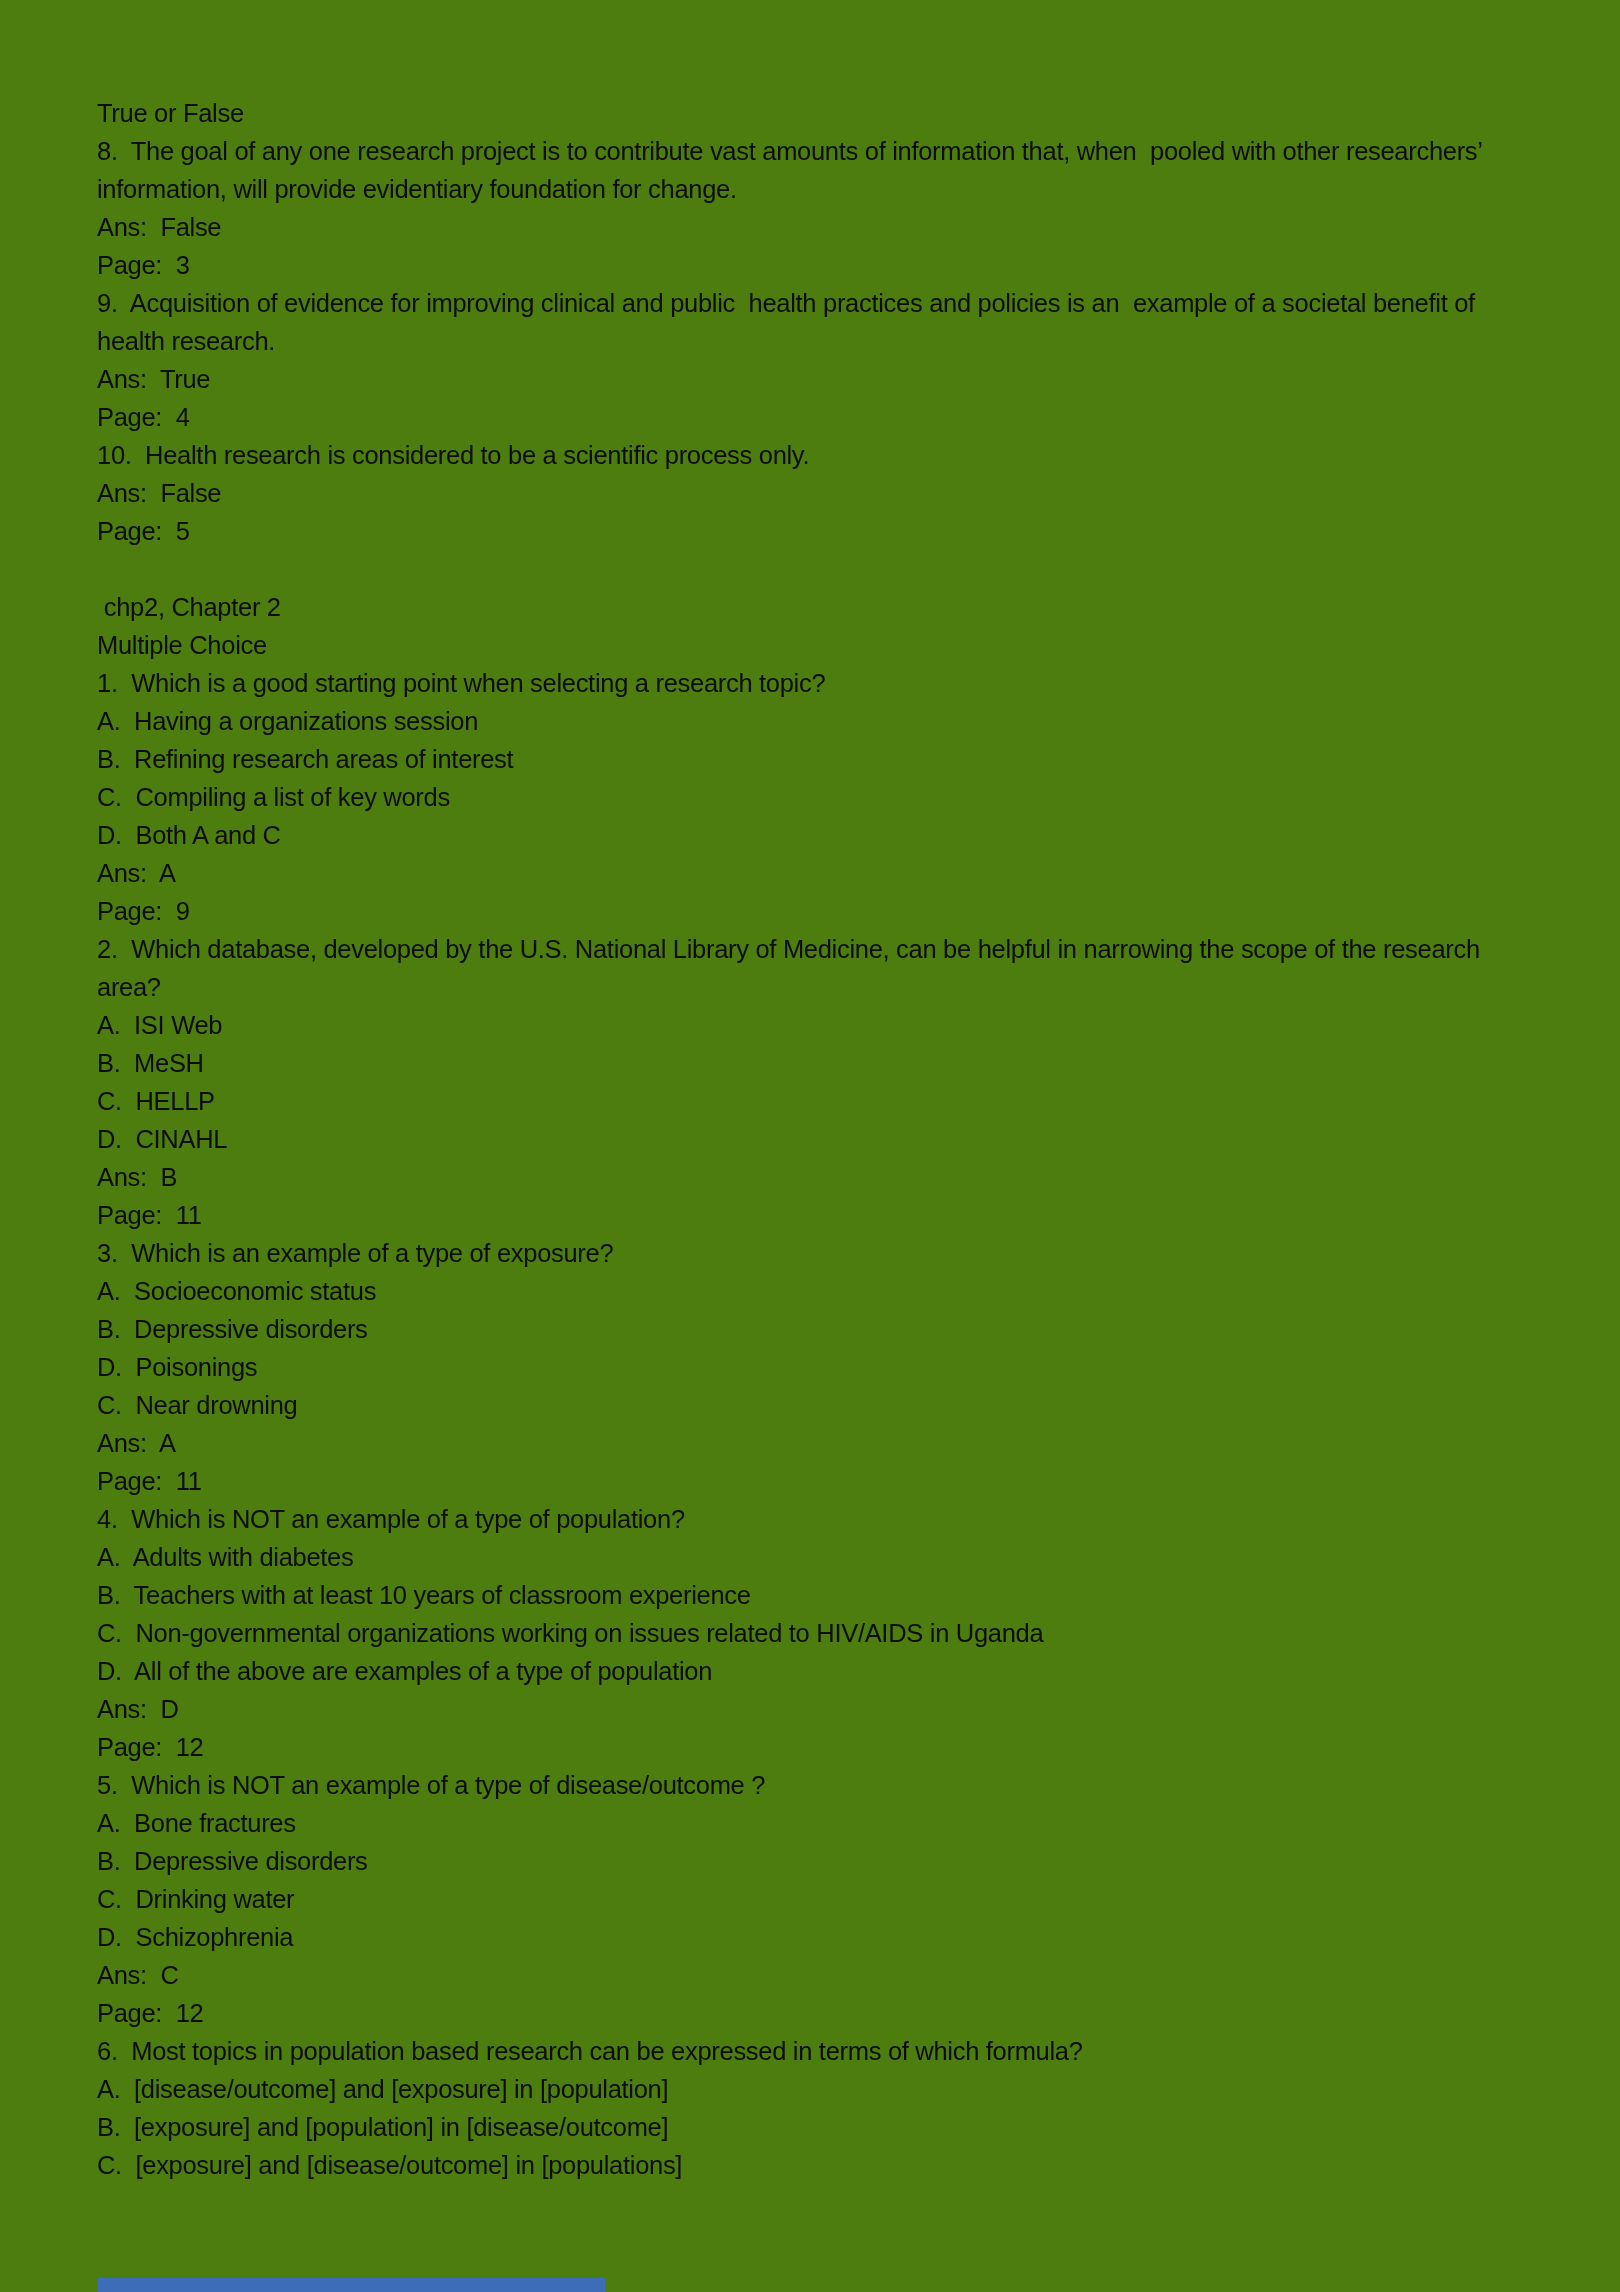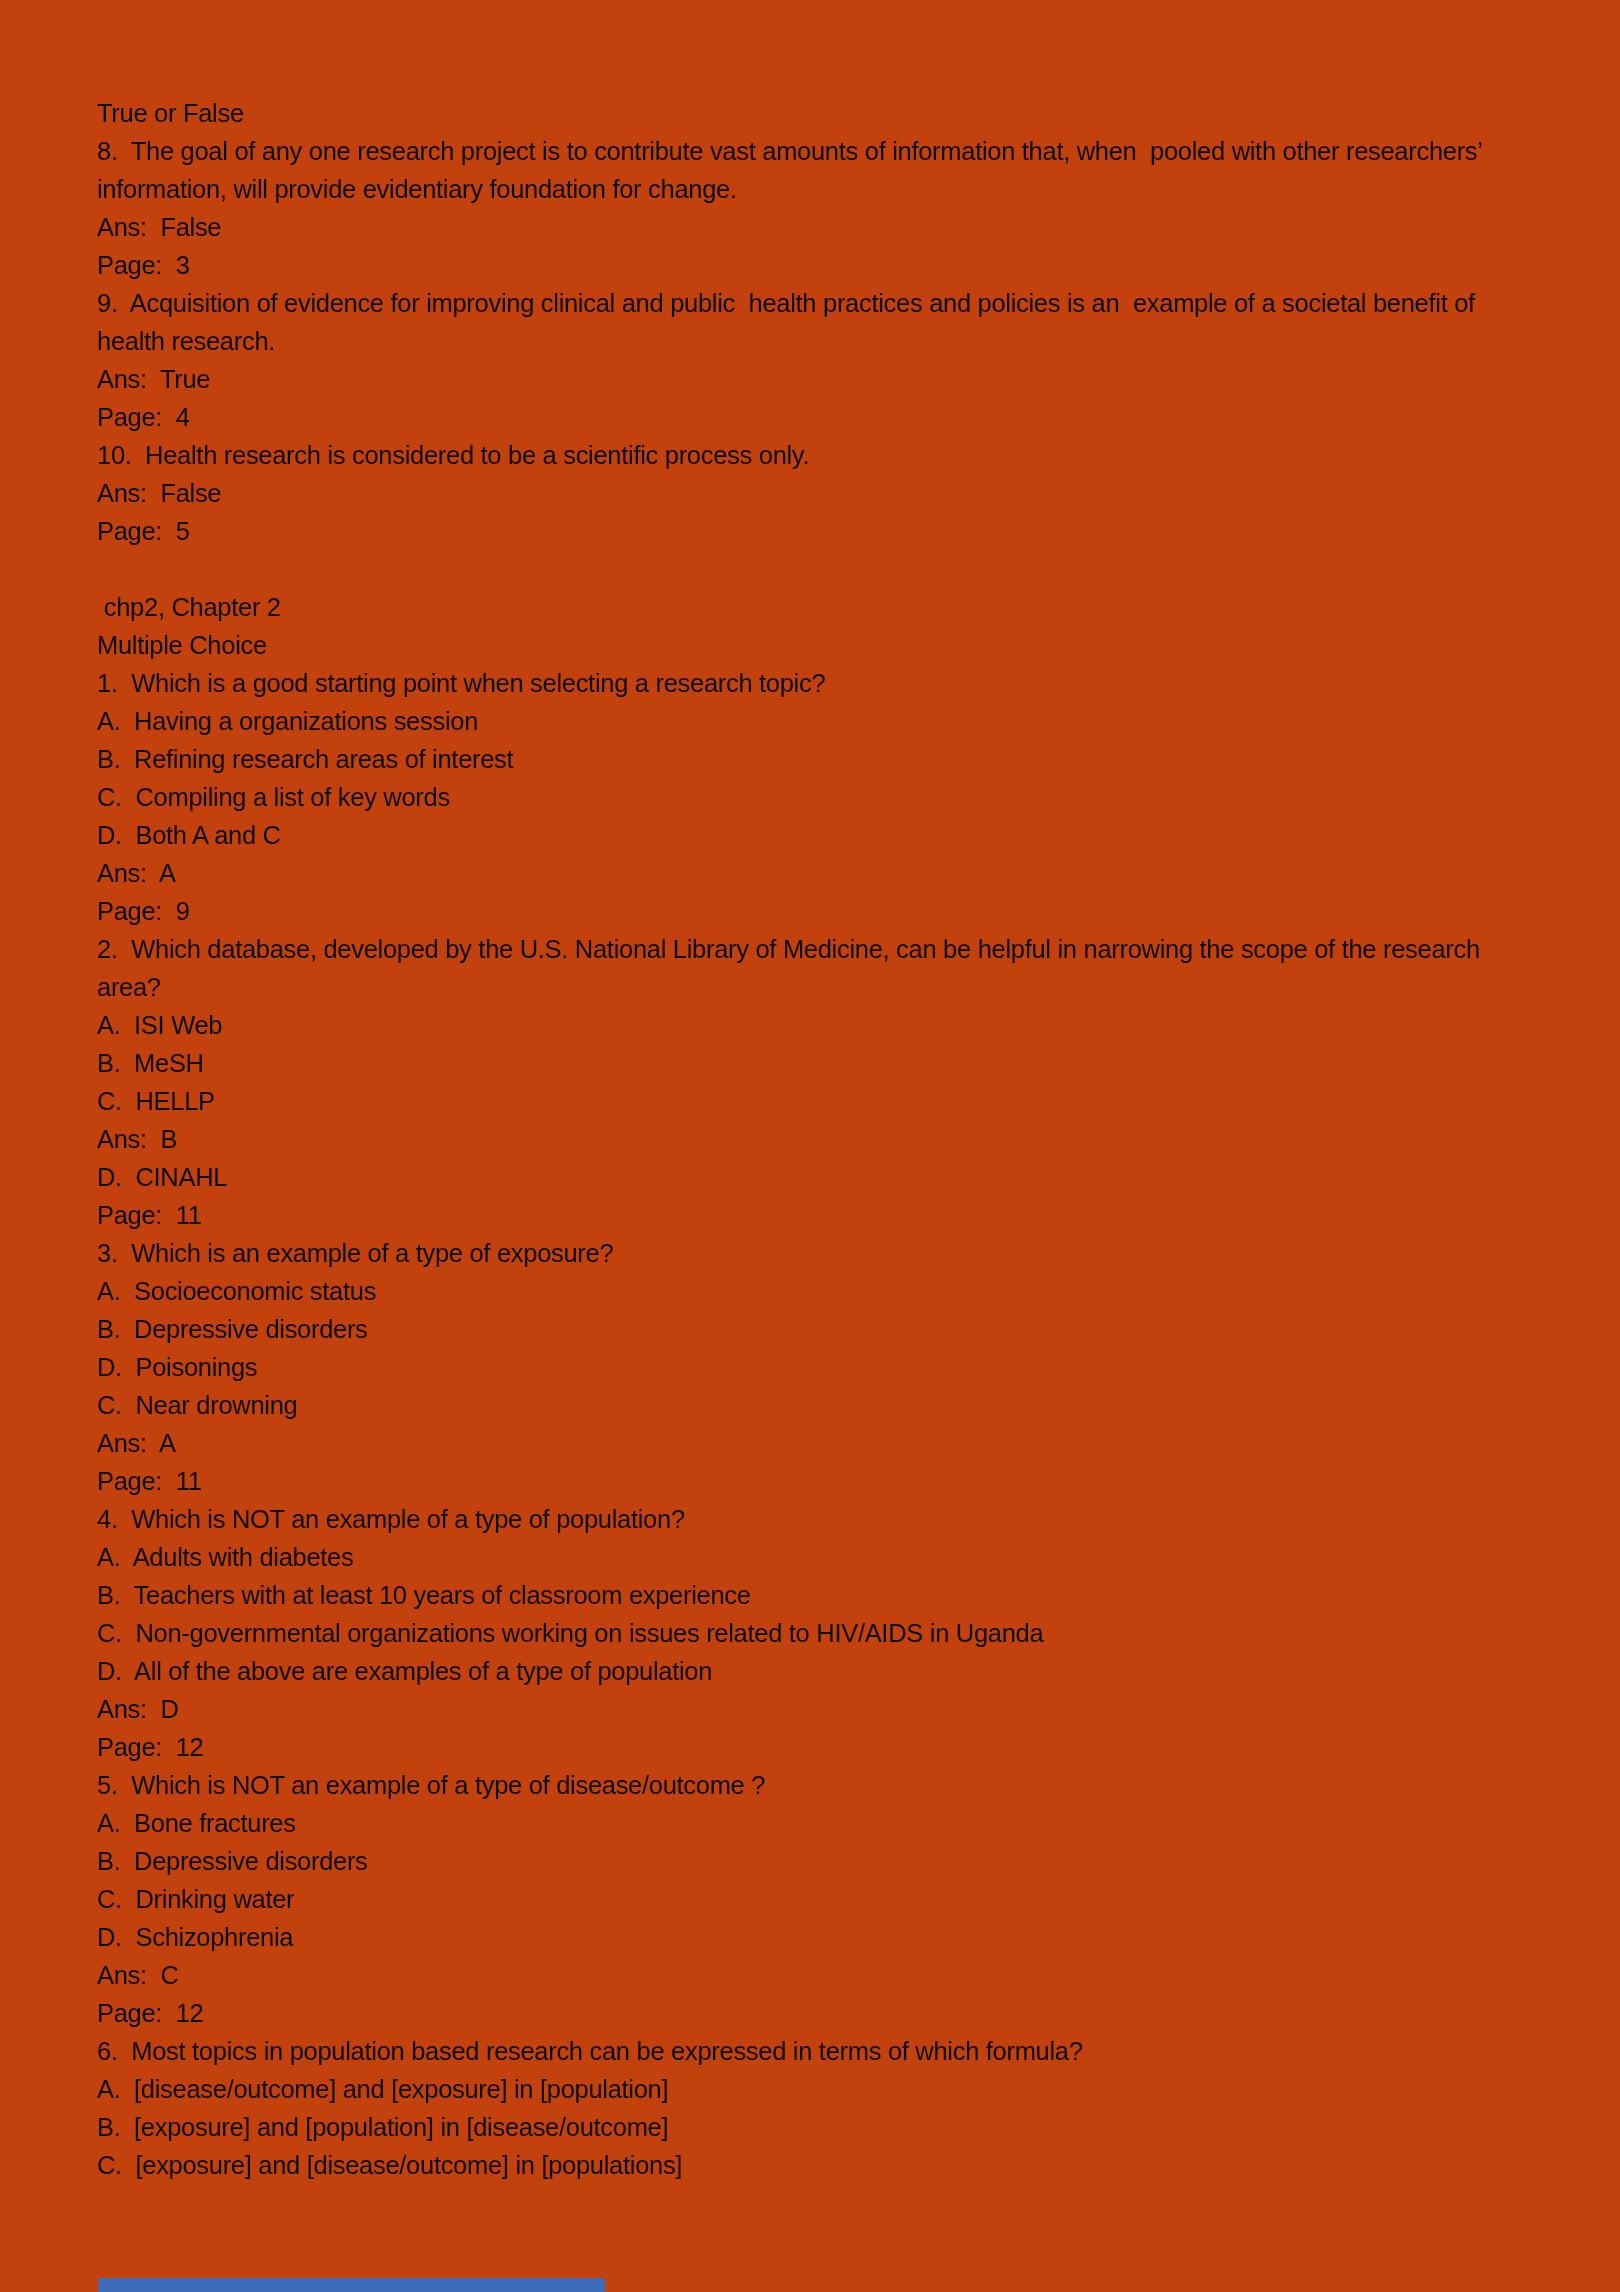--- a/index.html
+++ b/index.html
@@ -40,21 +40,21 @@
     left: 98px;
     bottom: 0px;
     width: 507px;
     height: 14.7px;
     background: #3d6db8;
   }
 </style>
 </head>
 <body>
 
-<div class="page" style="background: #c2410c;">
+<div class="page" style="background: #4d7c0f;">
   <div class="doc-lines">
       <div class="line">True or False</div>
       <div class="line">8.  The goal of any one research project is to contribute vast amounts of information that, when  pooled with other researchers’</div>
       <div class="line">information, will provide evidentiary foundation for change.</div>
       <div class="line">Ans:  False</div>
       <div class="line">Page:  3</div>
       <div class="line">9.  Acquisition of evidence for improving clinical and public  health practices and policies is an  example of a societal benefit of</div>
       <div class="line">health research.</div>
       <div class="line">Ans:  True</div>
       <div class="line">Page:  4</div>
@@ -69,22 +69,22 @@
       <div class="line">B.  Refining research areas of interest</div>
       <div class="line">C.  Compiling a list of key words</div>
       <div class="line">D.  Both A and C</div>
       <div class="line">Ans:  A</div>
       <div class="line">Page:  9</div>
       <div class="line">2.  Which database, developed by the U.S. National Library of Medicine, can be helpful in narrowing the scope of the research</div>
       <div class="line">area?</div>
       <div class="line">A.  ISI Web</div>
       <div class="line">B.  MeSH</div>
       <div class="line">C.  HELLP</div>
+      <div class="line">D.  CINAHL</div>
       <div class="line">Ans:  B</div>
-      <div class="line">D.  CINAHL</div>
       <div class="line">Page:  11</div>
       <div class="line">3.  Which is an example of a type of exposure?</div>
       <div class="line">A.  Socioeconomic status</div>
       <div class="line">B.  Depressive disorders</div>
       <div class="line">D.  Poisonings</div>
       <div class="line">C.  Near drowning</div>
       <div class="line">Ans:  A</div>
       <div class="line">Page:  11</div>
       <div class="line">4.  Which is NOT an example of a type of population?</div>
       <div class="line">A.  Adults with diabetes</div>

